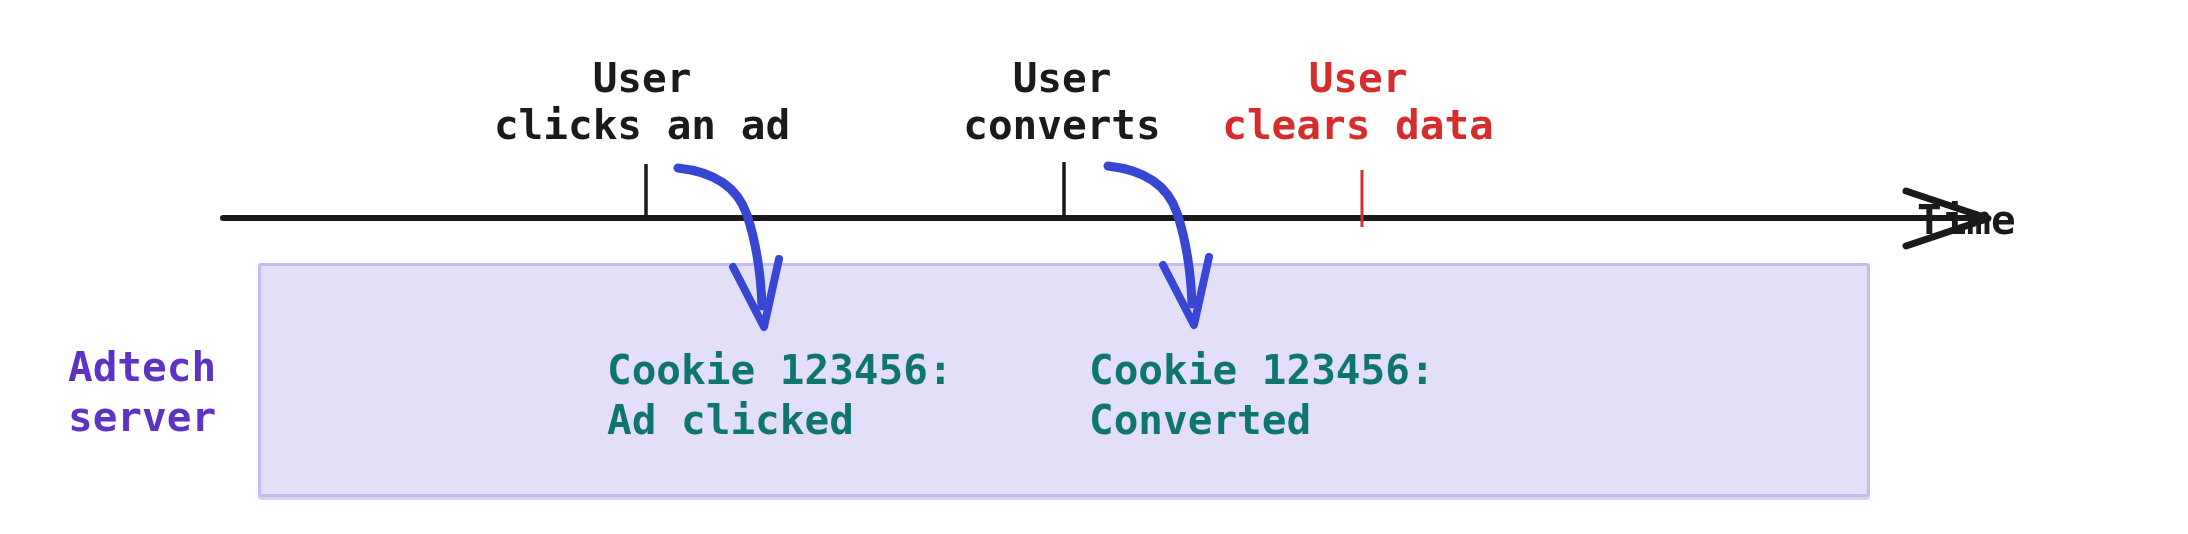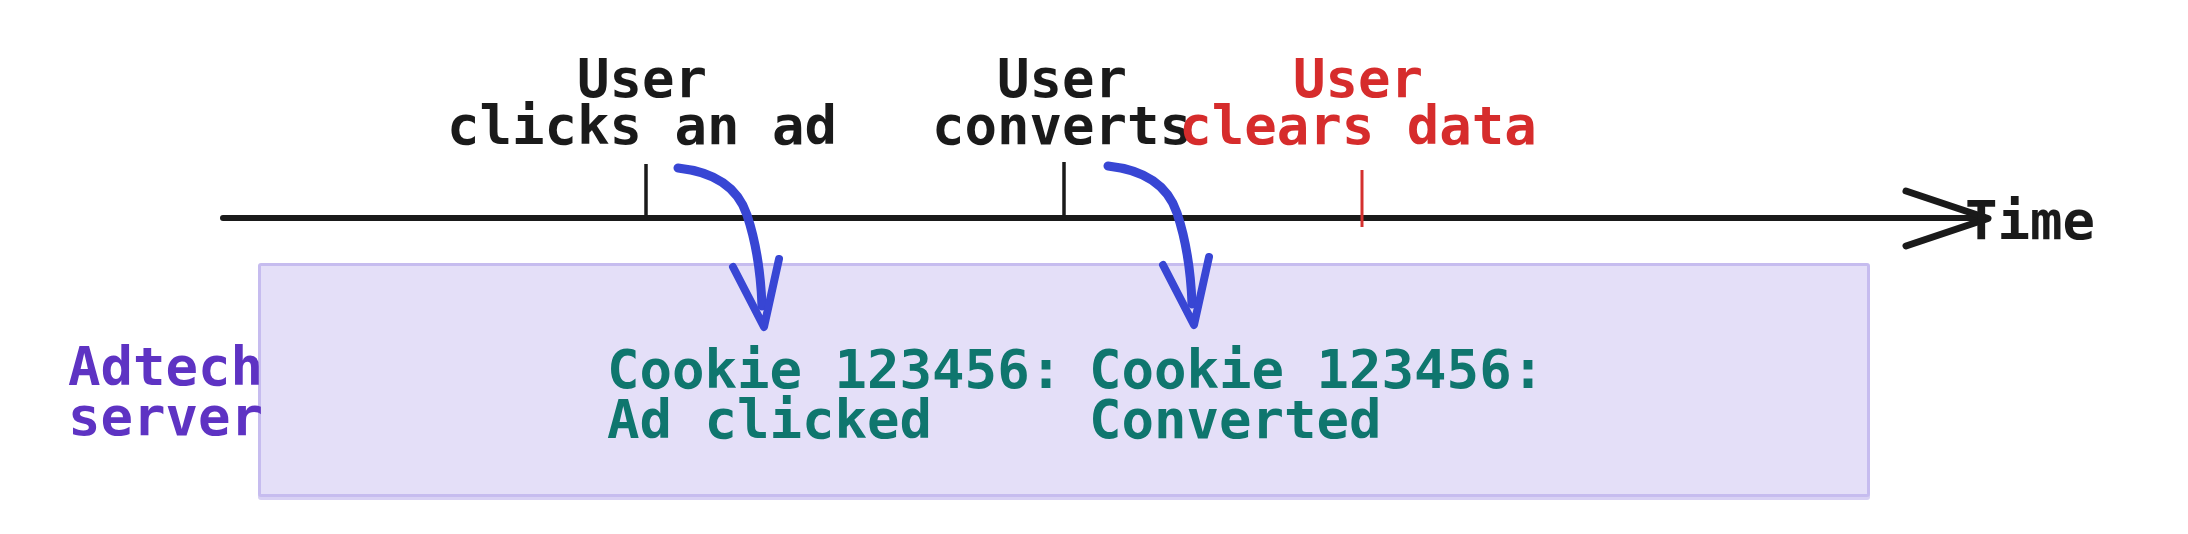--- a/index.html
+++ b/index.html
@@ -13,32 +13,32 @@
     font-weight: 700;
   }
   .layer-svg {
     position: absolute;
     left: 0; top: 0;
     width: 2188px; height: 534px;
   }
   .txt {
     position: absolute;
     white-space: pre-line;
-    font-size: 54px;
+    font-size: 41px;
     color: #1a1a1a;
   }
   .event-label {
     width: 520px;
     text-align: center;
     line-height: 47px;
     top: 55px;
   }
   .event-label.red { color: #d62c2c; }
   .time-label {
-    left: 1965px;
+    left: 1917px;
     top: 197px;
     line-height: 47px;
   }
   .server-box {
     position: absolute;
     left: 258px;
     top: 263px;
     width: 1612px;
     height: 234px;
     box-sizing: border-box;

